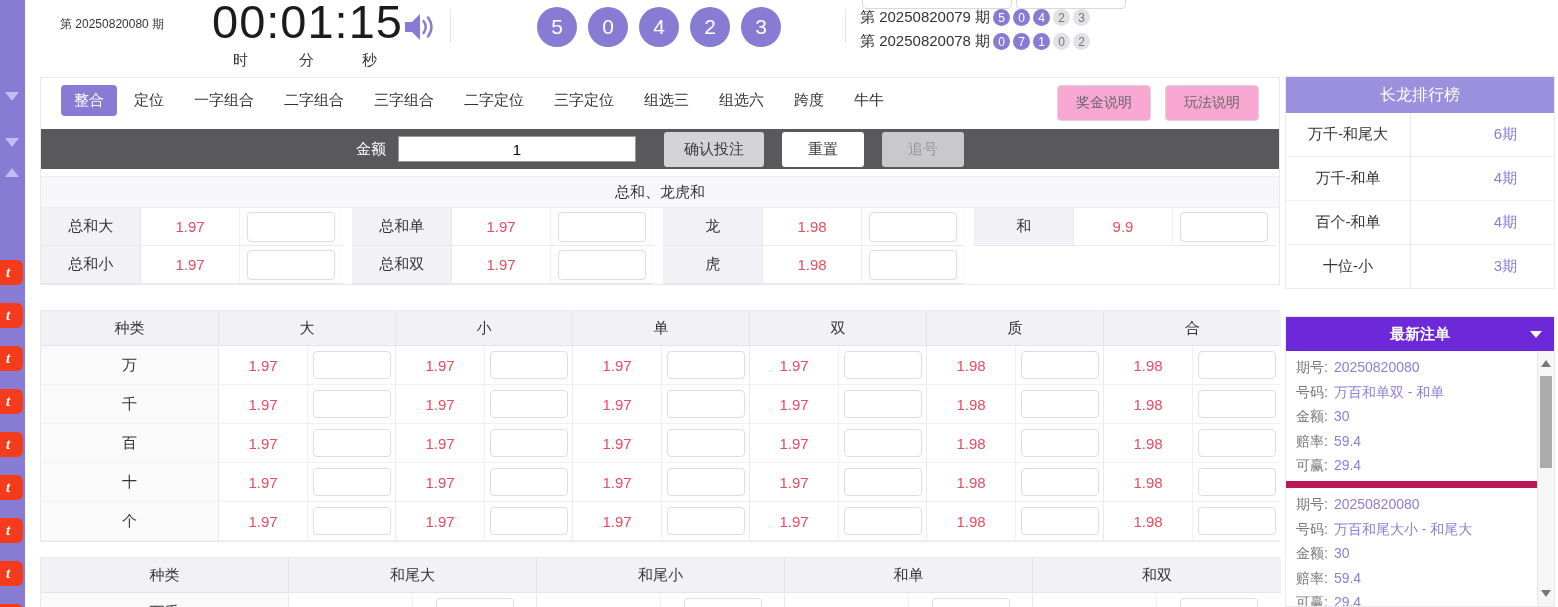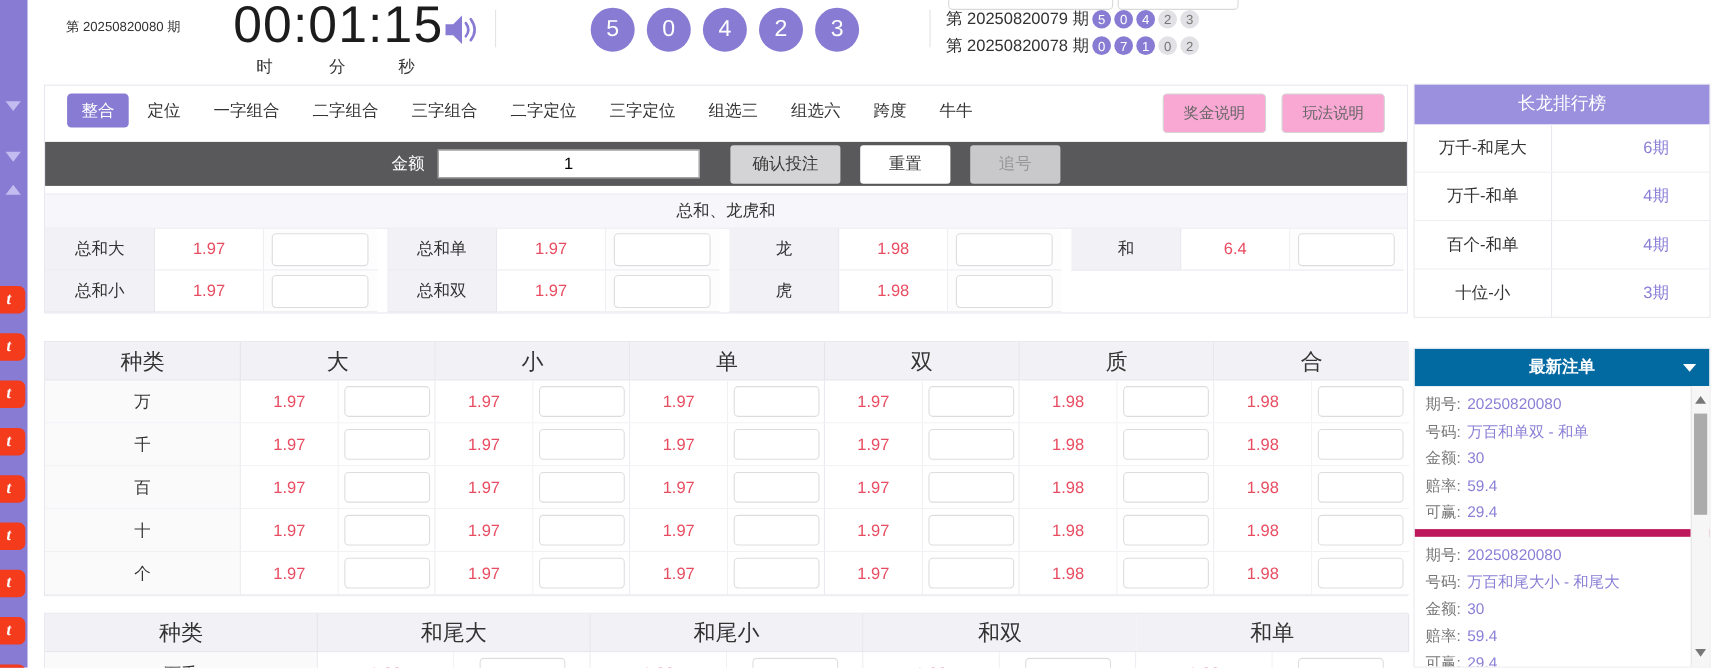--- a/index.html
+++ b/index.html
@@ -58,42 +58,42 @@
   .cell-input{width:104px;background:#fdfdfe;border-bottom:1px solid #e9e9f0;display:flex;align-items:center;justify-content:center;}
   .bet-box{width:88px;height:30px;border:1px solid #ddd;border-radius:4px;background:#fff;box-sizing:border-box;}
   .bet-box.sm{width:78px;height:28px;}
 
   
   .panel2{position:absolute;left:40px;top:310px;width:1238px;border:1px solid #e8e8f0;background:#fff;}
   .grid-pos{display:grid;grid-template-columns:178px repeat(6,89px 88px);}
   .panel3{position:absolute;left:40px;top:557px;width:1238px;border:1px solid #e8e8f0;background:#fff;}
   .grid-tail{display:grid;grid-template-columns:248px repeat(4,124px 124px);}
   .gh{height:34px;background:#f2f2f6;border-right:1px solid #e4e4ec;border-bottom:1px solid #e4e4ec;
-      display:flex;align-items:center;justify-content:center;font-size:20px;color:#333;}
+      display:flex;align-items:center;justify-content:center;font-size:15px;color:#333;}
   .gh.span2{grid-column:span 2;}
   .gl{height:38px;background:#fafafb;border-right:1px solid #e9e9f0;border-bottom:1px solid #eef0f3;
       display:flex;align-items:center;justify-content:center;font-size:15px;color:#333;}
   .go{height:38px;background:#fff;border-right:1px solid #f0f0f4;border-bottom:1px solid #eef0f3;
       display:flex;align-items:center;justify-content:center;font-size:15px;color:#e84c61;}
   .gi{height:38px;background:#fff;border-right:1px solid #e9e9f0;border-bottom:1px solid #eef0f3;
       display:flex;align-items:center;justify-content:center;}
   .lastcol{border-right:none;}
 
   
   .dragon{position:absolute;left:1285px;top:76px;width:270px;border:1px solid #eaeaef;background:#fff;box-sizing:border-box;}
   .dragon-hd{height:36px;background:#9b90de;color:#fff;font-size:16px;font-weight:normal;text-align:center;line-height:36px;}
   .dragon-row{height:43px;display:flex;border-bottom:1px solid #efeff3;gap:46px;}
   .dragon-row:last-child{border-bottom:none;}
   .dragon-name{width:124px;border-right:1px solid #e8e8ee;display:flex;align-items:center;justify-content:center;
       font-size:15px;color:#333;}
   .dragon-count{flex:1;display:flex;align-items:center;justify-content:center;font-size:15px;color:#8a7fd6;}
 
   .orders{position:absolute;left:1285px;top:316px;width:270px;height:291px;border:1px solid #eaeaef;
       background:#fff;box-sizing:border-box;overflow:hidden;}
-  .orders-hd{height:34px;background:#0369a1;position:relative;text-align:center;line-height:34px;
+  .orders-hd{height:34px;background:#6d28d9;position:relative;text-align:center;line-height:34px;
       color:#fff;font-size:15px;font-weight:bold;}
   .caret{position:absolute;right:12px;top:14px;width:0;height:0;border-left:6px solid transparent;
       border-right:6px solid transparent;border-top:7px solid #fff;}
   .orders-body{position:relative;height:255px;}
   .order-entry{padding:4px 26px 3px 10px;border-bottom:7px solid #be185d;}
   .order-entry:last-child{border-bottom:none;}
   .order-line{font-size:14px;line-height:24.6px;white-space:nowrap;}
   .ol-label{color:#777;}
   .ol-value{color:#8a7fd6;margin-left:6px;}
   .scrollbar{position:absolute;right:0;top:0;width:17px;height:100%;background:#f6f6f6;border-left:1px solid #e6e6e6;box-sizing:border-box;}
@@ -211,21 +211,21 @@
         </div>
         <div class="sum-group">
           <div class="cell-label">龙</div>
           <div class="cell-odds">1.98</div>
           <div class="cell-input">
             <input class="bet-box" style="">
           </div>
         </div>
         <div class="sum-group">
           <div class="cell-label">和</div>
-          <div class="cell-odds">6.4</div>
+          <div class="cell-odds">9.9</div>
           <div class="cell-input">
             <input class="bet-box" style="">
           </div>
         </div>
       </div>
       <div class="sum-row">
         <div class="sum-group">
           <div class="cell-label">总和小</div>
           <div class="cell-odds">1.97</div>
           <div class="cell-input">
@@ -386,22 +386,22 @@
         <input class="bet-box sm" style="">
       </div>
     </div>
 </div>
 
 <div class="panel3">
   <div class="grid-tail" id="tailGrid">
       <div class="gh">种类</div>
       <div class="gh span2">和尾大</div>
       <div class="gh span2">和尾小</div>
+      <div class="gh span2">和单</div>
       <div class="gh span2 lastcol">和双</div>
-      <div class="gh span2">和单</div>
       <div class="gl">万千</div>
       <div class="go">1.99</div>
       <div class="gi">
         <input class="bet-box sm" style="">
       </div>
       <div class="go">1.99</div>
       <div class="gi">
         <input class="bet-box sm" style="">
       </div>
       <div class="go">1.99</div>

